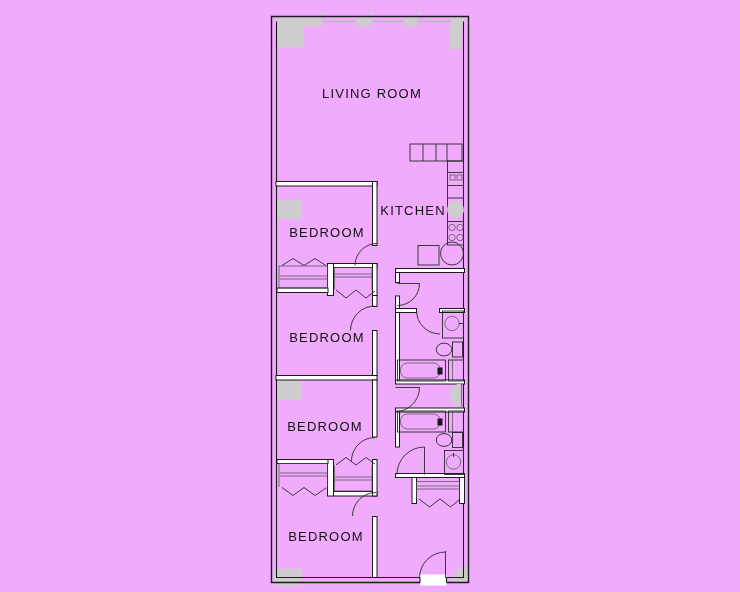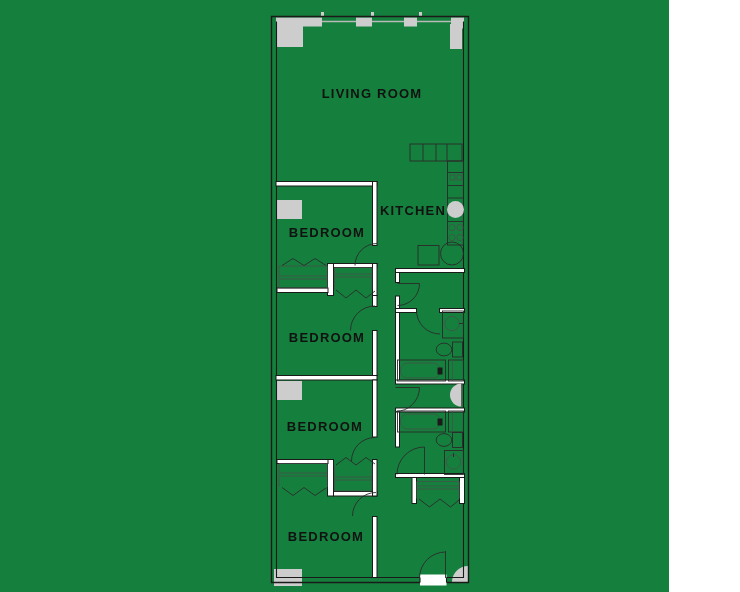--- a/index.html
+++ b/index.html
@@ -1,17 +1,17 @@
 <!DOCTYPE html>
 <html><head>
 <meta charset="utf-8">
 <style>
   html,body{margin:0;padding:0;background:#ffffff;}
-  .stage{position:relative;width:669px;height:592px;background:#15803d;overflow:hidden;
-         font-family:"Liberation Sans", sans-serif;font-weight:bold;}
+  .stage{position:relative;width:740px;height:592px;background:#f0abfc;overflow:hidden;
+         font-family:"Liberation Sans", sans-serif;}
   svg{position:absolute;left:0;top:0;}
   .wall{fill:#ffffff;stroke:#1a1a1a;stroke-width:1;}
   .xline{fill:none;stroke:#1a1a1a;stroke-width:1.4;}
   .xline2{fill:none;stroke:#1a1a1a;stroke-width:1.1;}
   .thin{fill:none;stroke:#2a2a2a;stroke-width:0.9;}
   .hair{fill:none;stroke:#4a4a4a;stroke-width:0.7;}
   .gray{fill:#cdcdcd;stroke:none;}
   .glaze{fill:none;stroke:#b9b9b9;stroke-width:1.6;}
   .arc{fill:none;stroke:#2a2a2a;stroke-width:0.9;}
   .dark{fill:#1a1a1a;stroke:none;}

